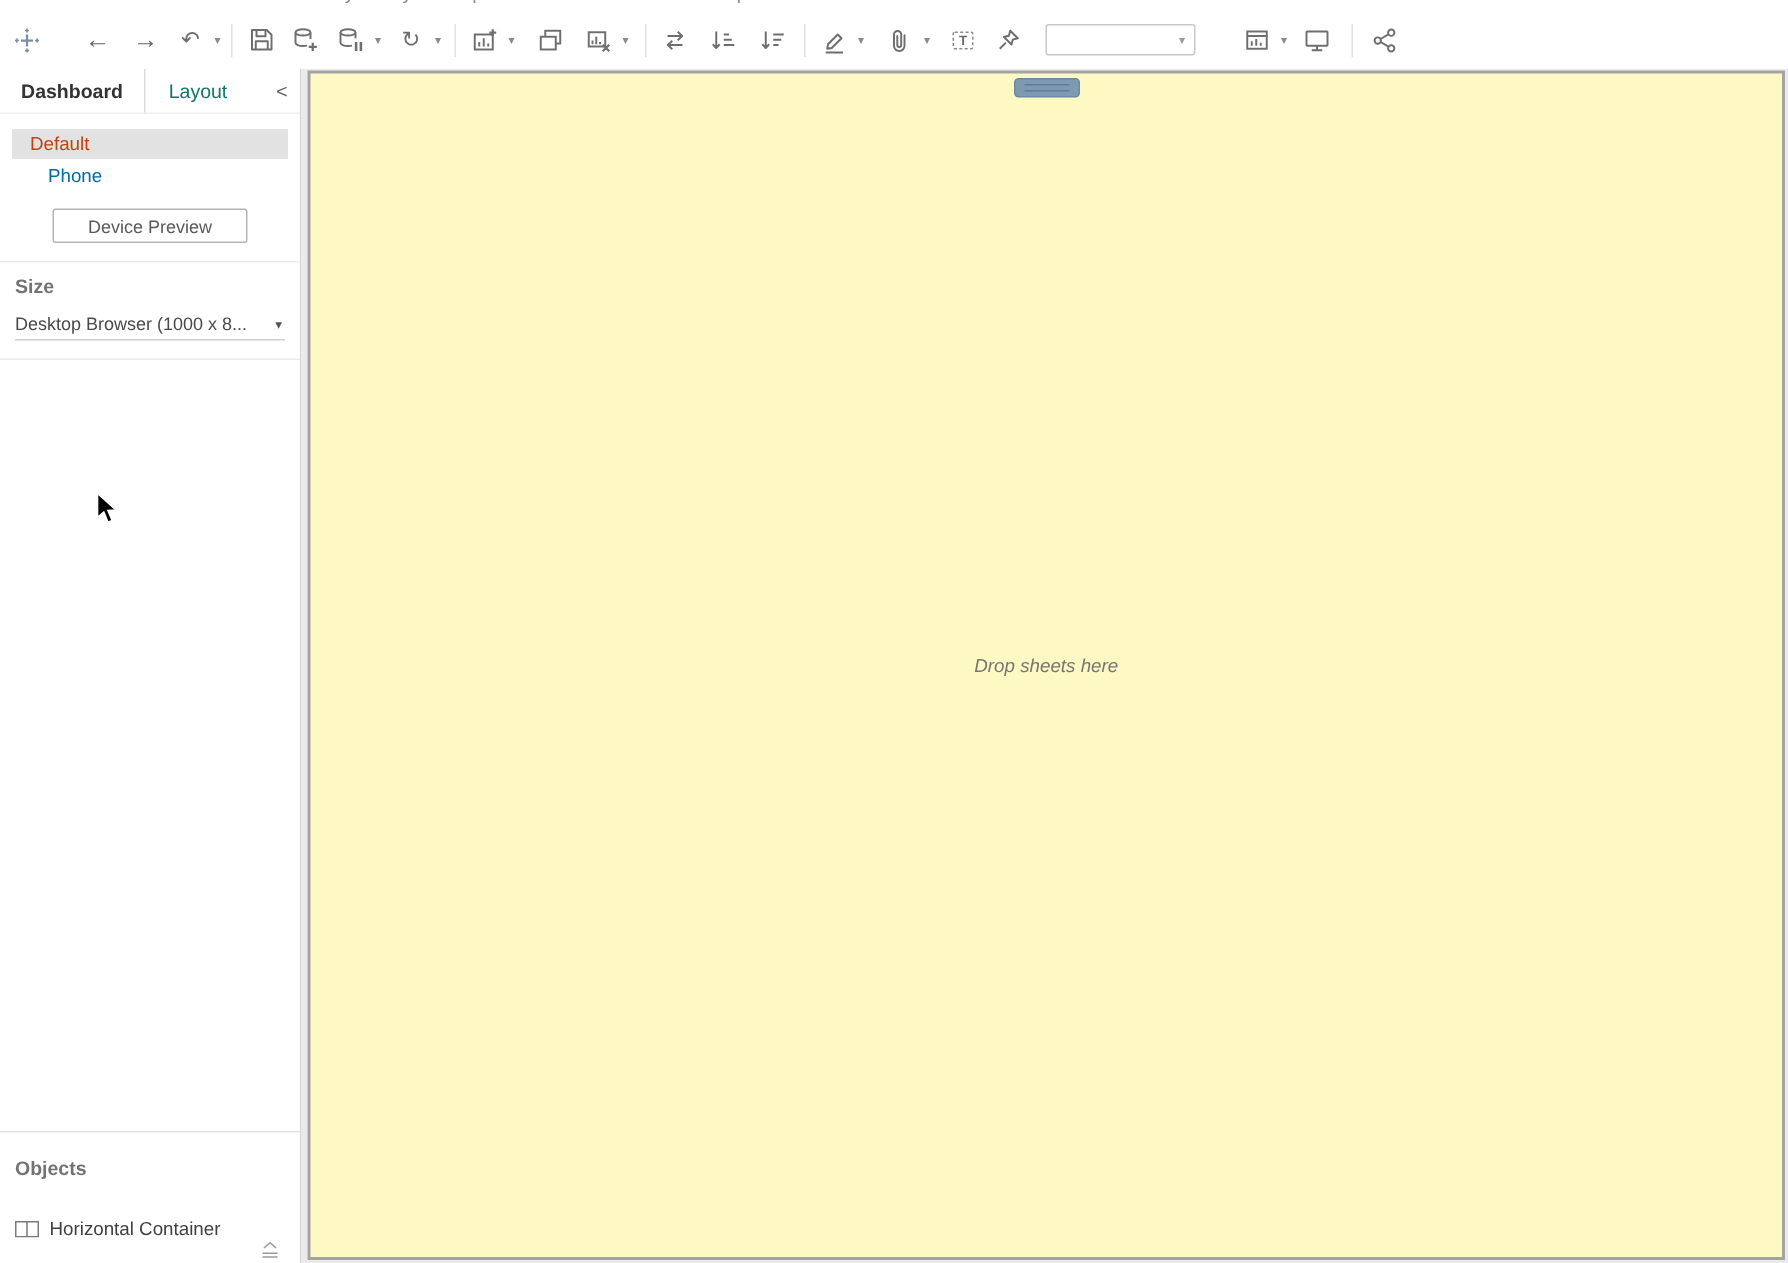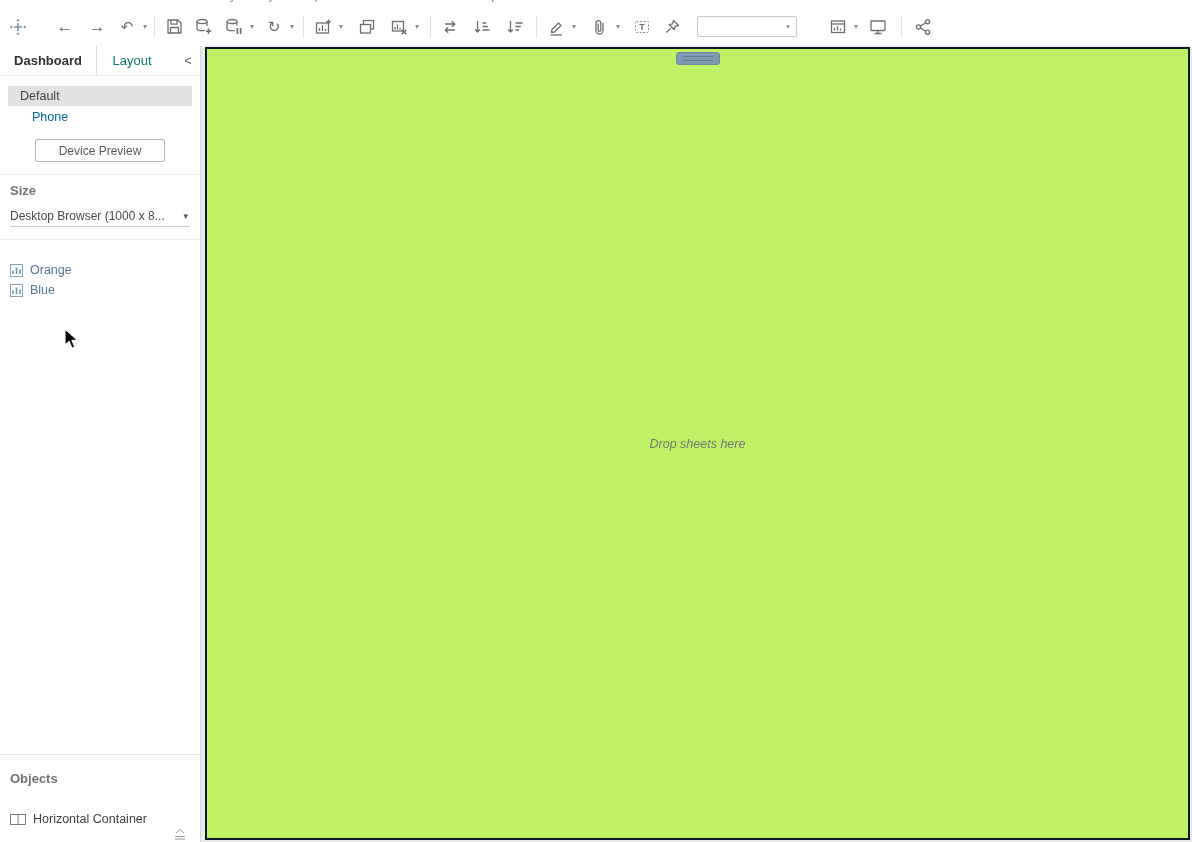--- a/index.html
+++ b/index.html
@@ -31,21 +31,21 @@
   .combobox .cb-caret { position:absolute; right:2px; top:0; bottom:0; width:12px; font-size:8px; color:#9a9a9a; display:flex; align-items:center; justify-content:center; }
 
   
   .sidebar { position:absolute; left:0; top:46px; width:201px; bottom:0; background:#fff; border-right:1px solid #d6d6d6; }
   .tabbar { height:30px; display:flex; align-items:stretch; border-bottom:1px solid #efefef; }
   .tab { display:flex; align-items:center; justify-content:center; font-size:13px; cursor:default; }
   .tab-dashboard { width:97px; font-weight:bold; color:#333; border-right:1px solid #dcdcdc; }
   .tab-layout { width:70px; color:#0f766e; }
   .collapse-btn { margin-left:auto; width:24px; display:flex; align-items:center; justify-content:center; color:#5f5f5f; font-size:13px; }
 
-  .device-row { height:20px; line-height:20px; font-size:12.5px; color:#404040; margin:0 8px; }
+  .device-row { height:20px; line-height:20px; font-size:12.5px; color:#c2410c; margin:0 8px; }
   .device-row.selected { background:#e2e2e2; padding-left:12px; margin-top:10px; }
   .device-row.plain { padding-left:24px; margin-top:1px; color:#0369a1; }
 
   .device-preview-btn { display:block; margin:12px auto 0 auto; width:130px; height:23px; background:#fff; border:1px solid #b5b5b5; border-radius:2px; font-size:12px; color:#595959; font-family:"Liberation Sans", sans-serif; }
 
   .h-divider { height:1px; background:#ececec; margin-top:12px; }
   .section-title { font-weight:bold; font-size:13px; color:#737373; padding:8px 0 0 10px; line-height:16px; }
 
   .size-select { margin:6px 10px 0 10px; height:22px; display:flex; align-items:center; border-bottom:1px solid #cfcfcf; font-size:12px; color:#4a4a4a; }
   .size-select .size-value { flex:1; white-space:nowrap; overflow:hidden; }
@@ -56,21 +56,21 @@
   .sheet-row svg { flex:none; display:block; }
 
   .objects-block { position:absolute; left:0; right:0; bottom:0; height:88px; border-top:1px solid #e3e3e3; background:#fff; overflow:hidden; }
   .objects-block .section-title { padding-top:16px; }
   .object-row { display:flex; align-items:center; height:20px; margin-top:22px; padding-left:10px; gap:7px; font-size:12.5px; color:#3f3f3f; }
   .object-row svg { flex:none; display:block; }
   .panel-splitter { position:absolute; right:12px; bottom:4px; width:16px; height:12px; }
 
   
   .canvas-wrap { position:absolute; left:201px; top:46px; right:0; bottom:0; background:#eaeaea; }
-  .dashboard-canvas { position:absolute; left:4px; top:1px; right:2px; bottom:2px; background:#bef264; border:2px solid #0f172a;text-align:center; }
+  .dashboard-canvas { position:absolute; left:4px; top:1px; right:2px; bottom:2px; background:#fef9c3; border:2px solid #a3a3a3;text-align:center; }
   .grip { position:absolute; top:3px; left:50%; transform:translateX(-50%); width:44px; height:13px; background:#7e9ab0; border-radius:3px; border:1px solid #6a8aa2; }
   .grip i { display:block; height:1px; background:#5d7e97; margin:3px 6px 0 6px; }
   .drop-hint { position:absolute; left:50%; top:50%; transform:translate(-50%,-50%); font-style:italic; font-size:12.5px; color:#767676; white-space:nowrap; }
 
   
   .mouse-cursor { position:absolute; left:63px; top:328px; pointer-events:none; }
 </style>
 </head>
 <body>
 
@@ -280,36 +280,20 @@
   <div class="section-title">Size</div>
 
   <div class="size-select">
     <span class="size-value">Desktop Browser (1000 x 8...</span>
     <span class="size-caret">▾</span>
   </div>
 
   <div class="h-divider"></div>
 
 
-  <div class="sheet-list">
-    <div class="sheet-row">
-      <svg width="13" height="13" viewBox="0 0 13 13">
-        <rect x="0.5" y="0.5" width="12" height="12" fill="#fff" stroke="#8aa3b8"></rect>
-        <path d="M3 10 V6.5 M6.5 10 V3.5 M10 10 V5.5" stroke="#6b93b5" stroke-width="1.6" fill="none"></path>
-      </svg>
-      <span>Orange</span>
-    </div>
-    <div class="sheet-row">
-      <svg width="13" height="13" viewBox="0 0 13 13">
-        <rect x="0.5" y="0.5" width="12" height="12" fill="#fff" stroke="#8aa3b8"></rect>
-        <path d="M3 10 V6.5 M6.5 10 V3.5 M10 10 V5.5" stroke="#6b93b5" stroke-width="1.6" fill="none"></path>
-      </svg>
-      <span>Blue</span>
-    </div>
-  </div>
 
   <div class="objects-block">
     <div class="section-title">Objects</div>
     <div class="object-row">
       <svg width="16" height="11" viewBox="0 0 16 11" fill="none" stroke="#7a7a7a">
         <rect x="0.5" y="0.5" width="15" height="10"></rect>
         <path d="M8 0.5 V10.5"></path>
       </svg>
       <span>Horizontal Container</span>
     </div>

